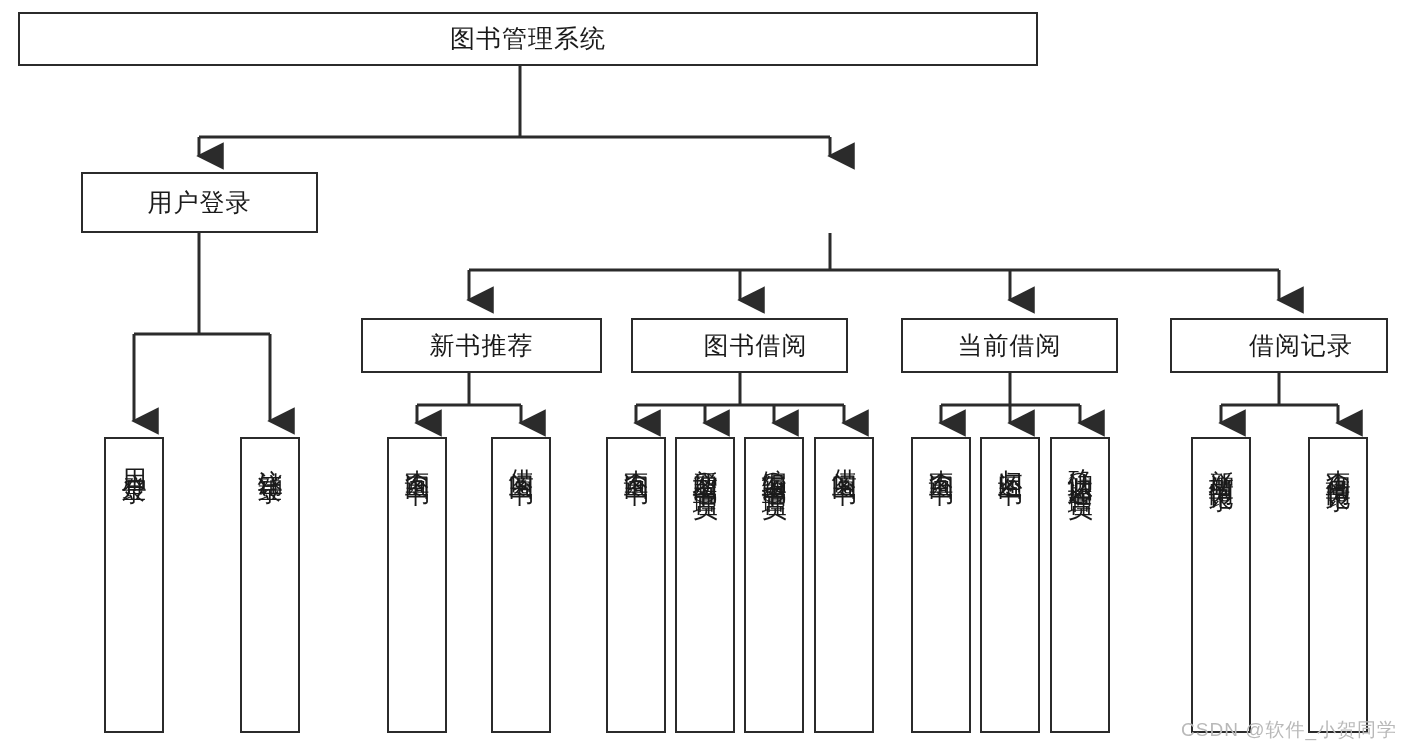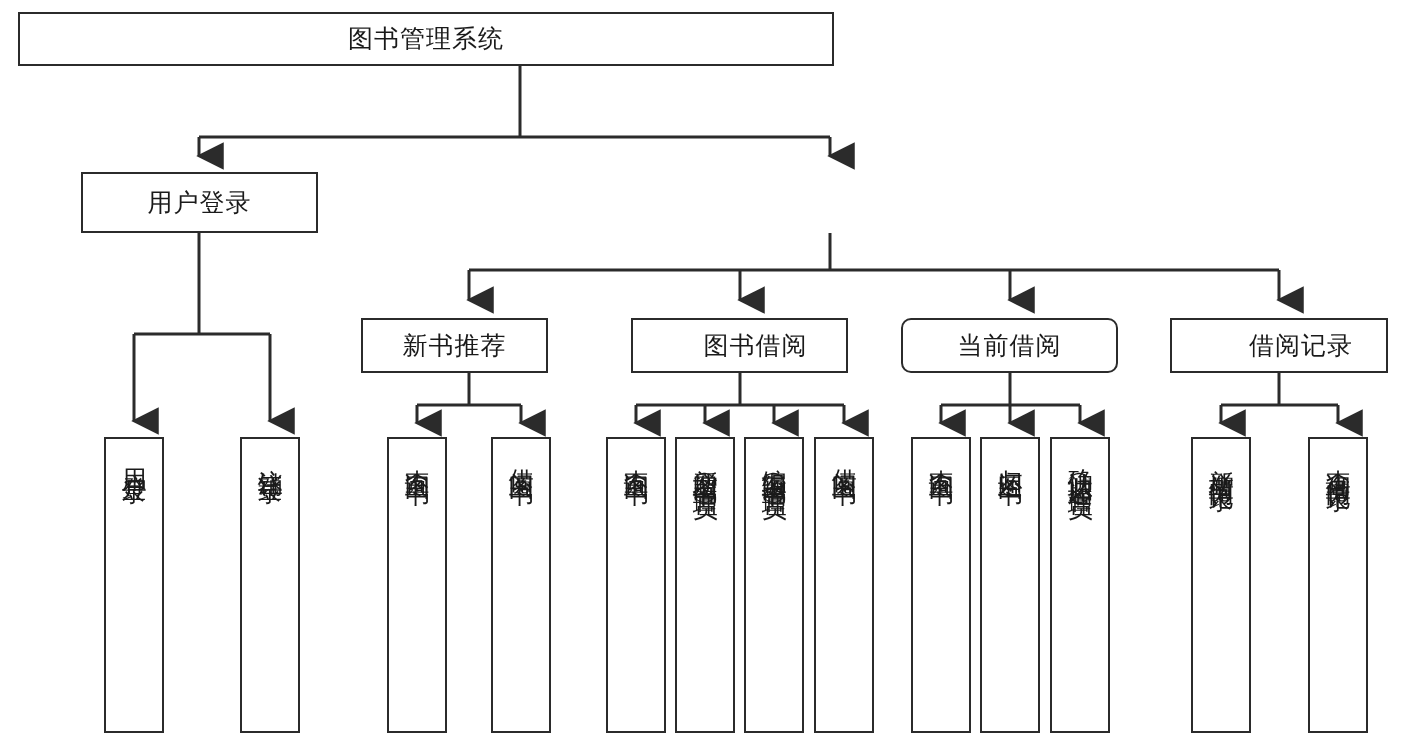--- a/index.html
+++ b/index.html
@@ -112,35 +112,35 @@
       <path d="M 1010 405 L 1010 423" marker-end="url(#arrow)"></path>
       <path d="M 1080 405 L 1080 423" marker-end="url(#arrow)"></path>
 
       <path d="M 1279 373 L 1279 405"></path>
       <path d="M 1221 405 L 1338 405"></path>
       <path d="M 1221 405 L 1221 423" marker-end="url(#arrow)"></path>
       <path d="M 1338 405 L 1338 423" marker-end="url(#arrow)"></path>
     </g>
   </svg>
 
-  <div class="node node-h" style="left:18px;top:12px;width:816px;height:54px;">
+  <div class="node node-h" style="left:18px;top:12px;width:1020px;height:54px;">
     <span>图书管理系统</span>
   </div>
 
   <div class="node node-h" style="left:81px;top:172px;width:237px;height:61px;">
     <span>用户登录</span>
   </div>
 
-  <div class="node node-h" style="left:361px;top:318px;width:187px;height:55px;">
+  <div class="node node-h" style="left:361px;top:318px;width:241px;height:55px;">
     <span>新书推荐</span>
   </div>
   <div class="node node-h" style="left:631px;top:318px;width:217px;height:55px;padding-left:32px;">
     <span>图书借阅</span>
   </div>
-  <div class="node node-h" style="left:901px;top:318px;width:217px;height:55px;border-radius:10px;">
+  <div class="node node-h" style="left:901px;top:318px;width:217px;height:55px;">
     <span>当前借阅</span>
   </div>
   <div class="node node-h" style="left:1170px;top:318px;width:218px;height:55px;padding-left:44px;">
     <span>借阅记录</span>
   </div>
 
   <div class="node node-v" style="left:104px;top:437px;width:60px;height:296px;">
     <span class="leaf-inner">用户登录</span>
   </div>
   <div class="node node-v" style="left:240px;top:437px;width:60px;height:296px;">
@@ -177,14 +177,15 @@
     <span class="leaf-inner">确认归还（管理员）</span>
   </div>
 
   <div class="node node-v" style="left:1191px;top:437px;width:60px;height:296px;">
     <span class="leaf-inner">新增借阅记录</span>
   </div>
   <div class="node node-v" style="left:1308px;top:437px;width:60px;height:296px;">
     <span class="leaf-inner">查询借阅记录</span>
   </div>
 
+  <div id="watermark">CSDN @软件_小贺同学</div>
 
 </div>
 
 </body></html>

